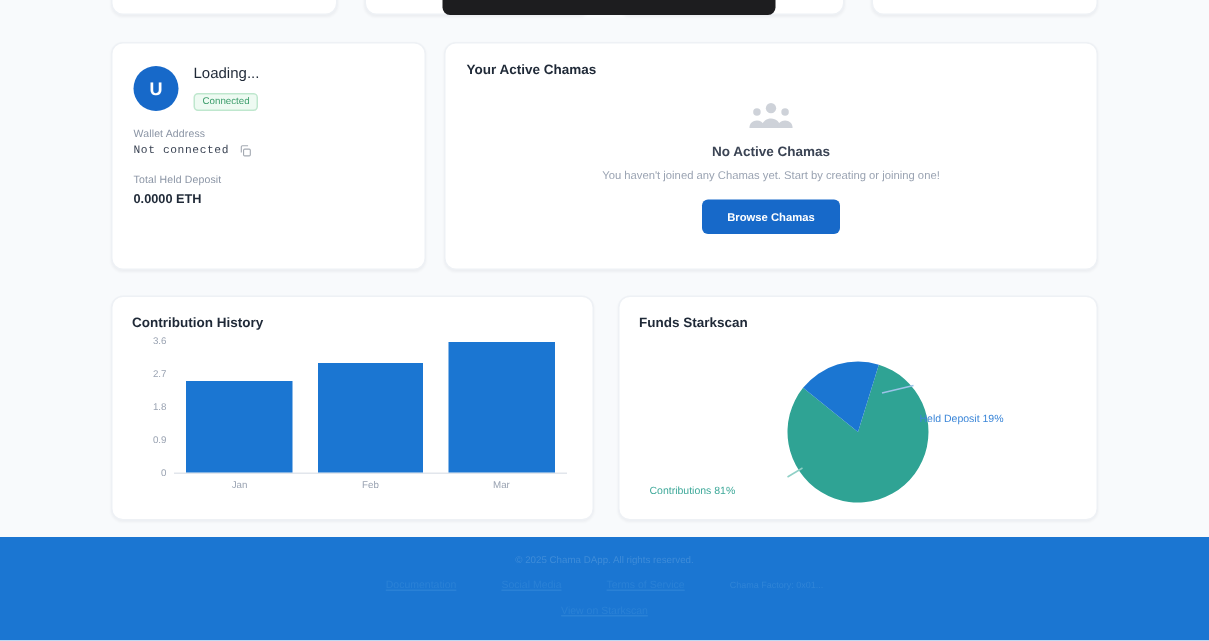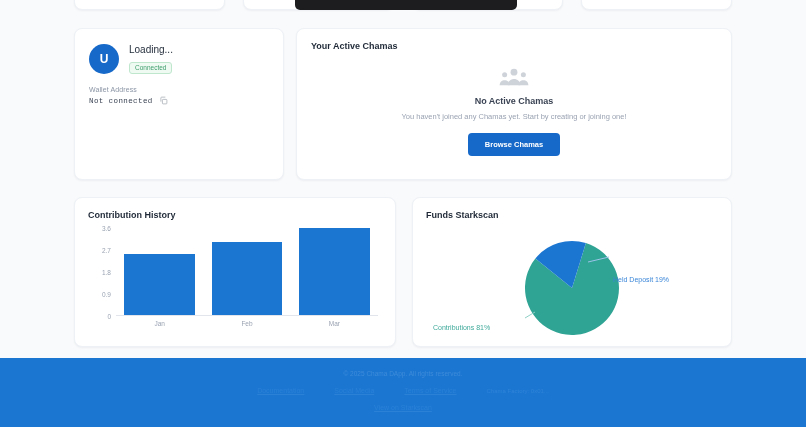--- a/index.html
+++ b/index.html
@@ -149,20 +149,24 @@
       <div class="mono-row">
         <span class="mono-val">Not connected</span>
         <svg class="copy-ic" viewBox="0 0 24 24" fill="none" stroke="#5b6574" stroke-width="2">
           <rect x="9" y="9" width="12" height="12" rx="2"></rect>
           <path d="M5 15V5a2 2 0 0 1 2-2h10"></path>
         </svg>
       </div>
     </div>
 
 
+    <div class="field">
+      <div class="field-label">Total Held Deposit</div>
+      <div class="field-value">0.0000 ETH</div>
+    </div>
   </div>
 
   <div class="card" id="contrib-card">
     <div class="card-title">Contribution History</div>
     <div class="bar-wrap">
       <div class="y-ticks" id="y-ticks">
           <div class="y-tick" style="top: 0px;">3.6</div>
           <div class="y-tick" style="top: 22px;">2.7</div>
           <div class="y-tick" style="top: 44px;">1.8</div>
           <div class="y-tick" style="top: 66px;">0.9</div>

